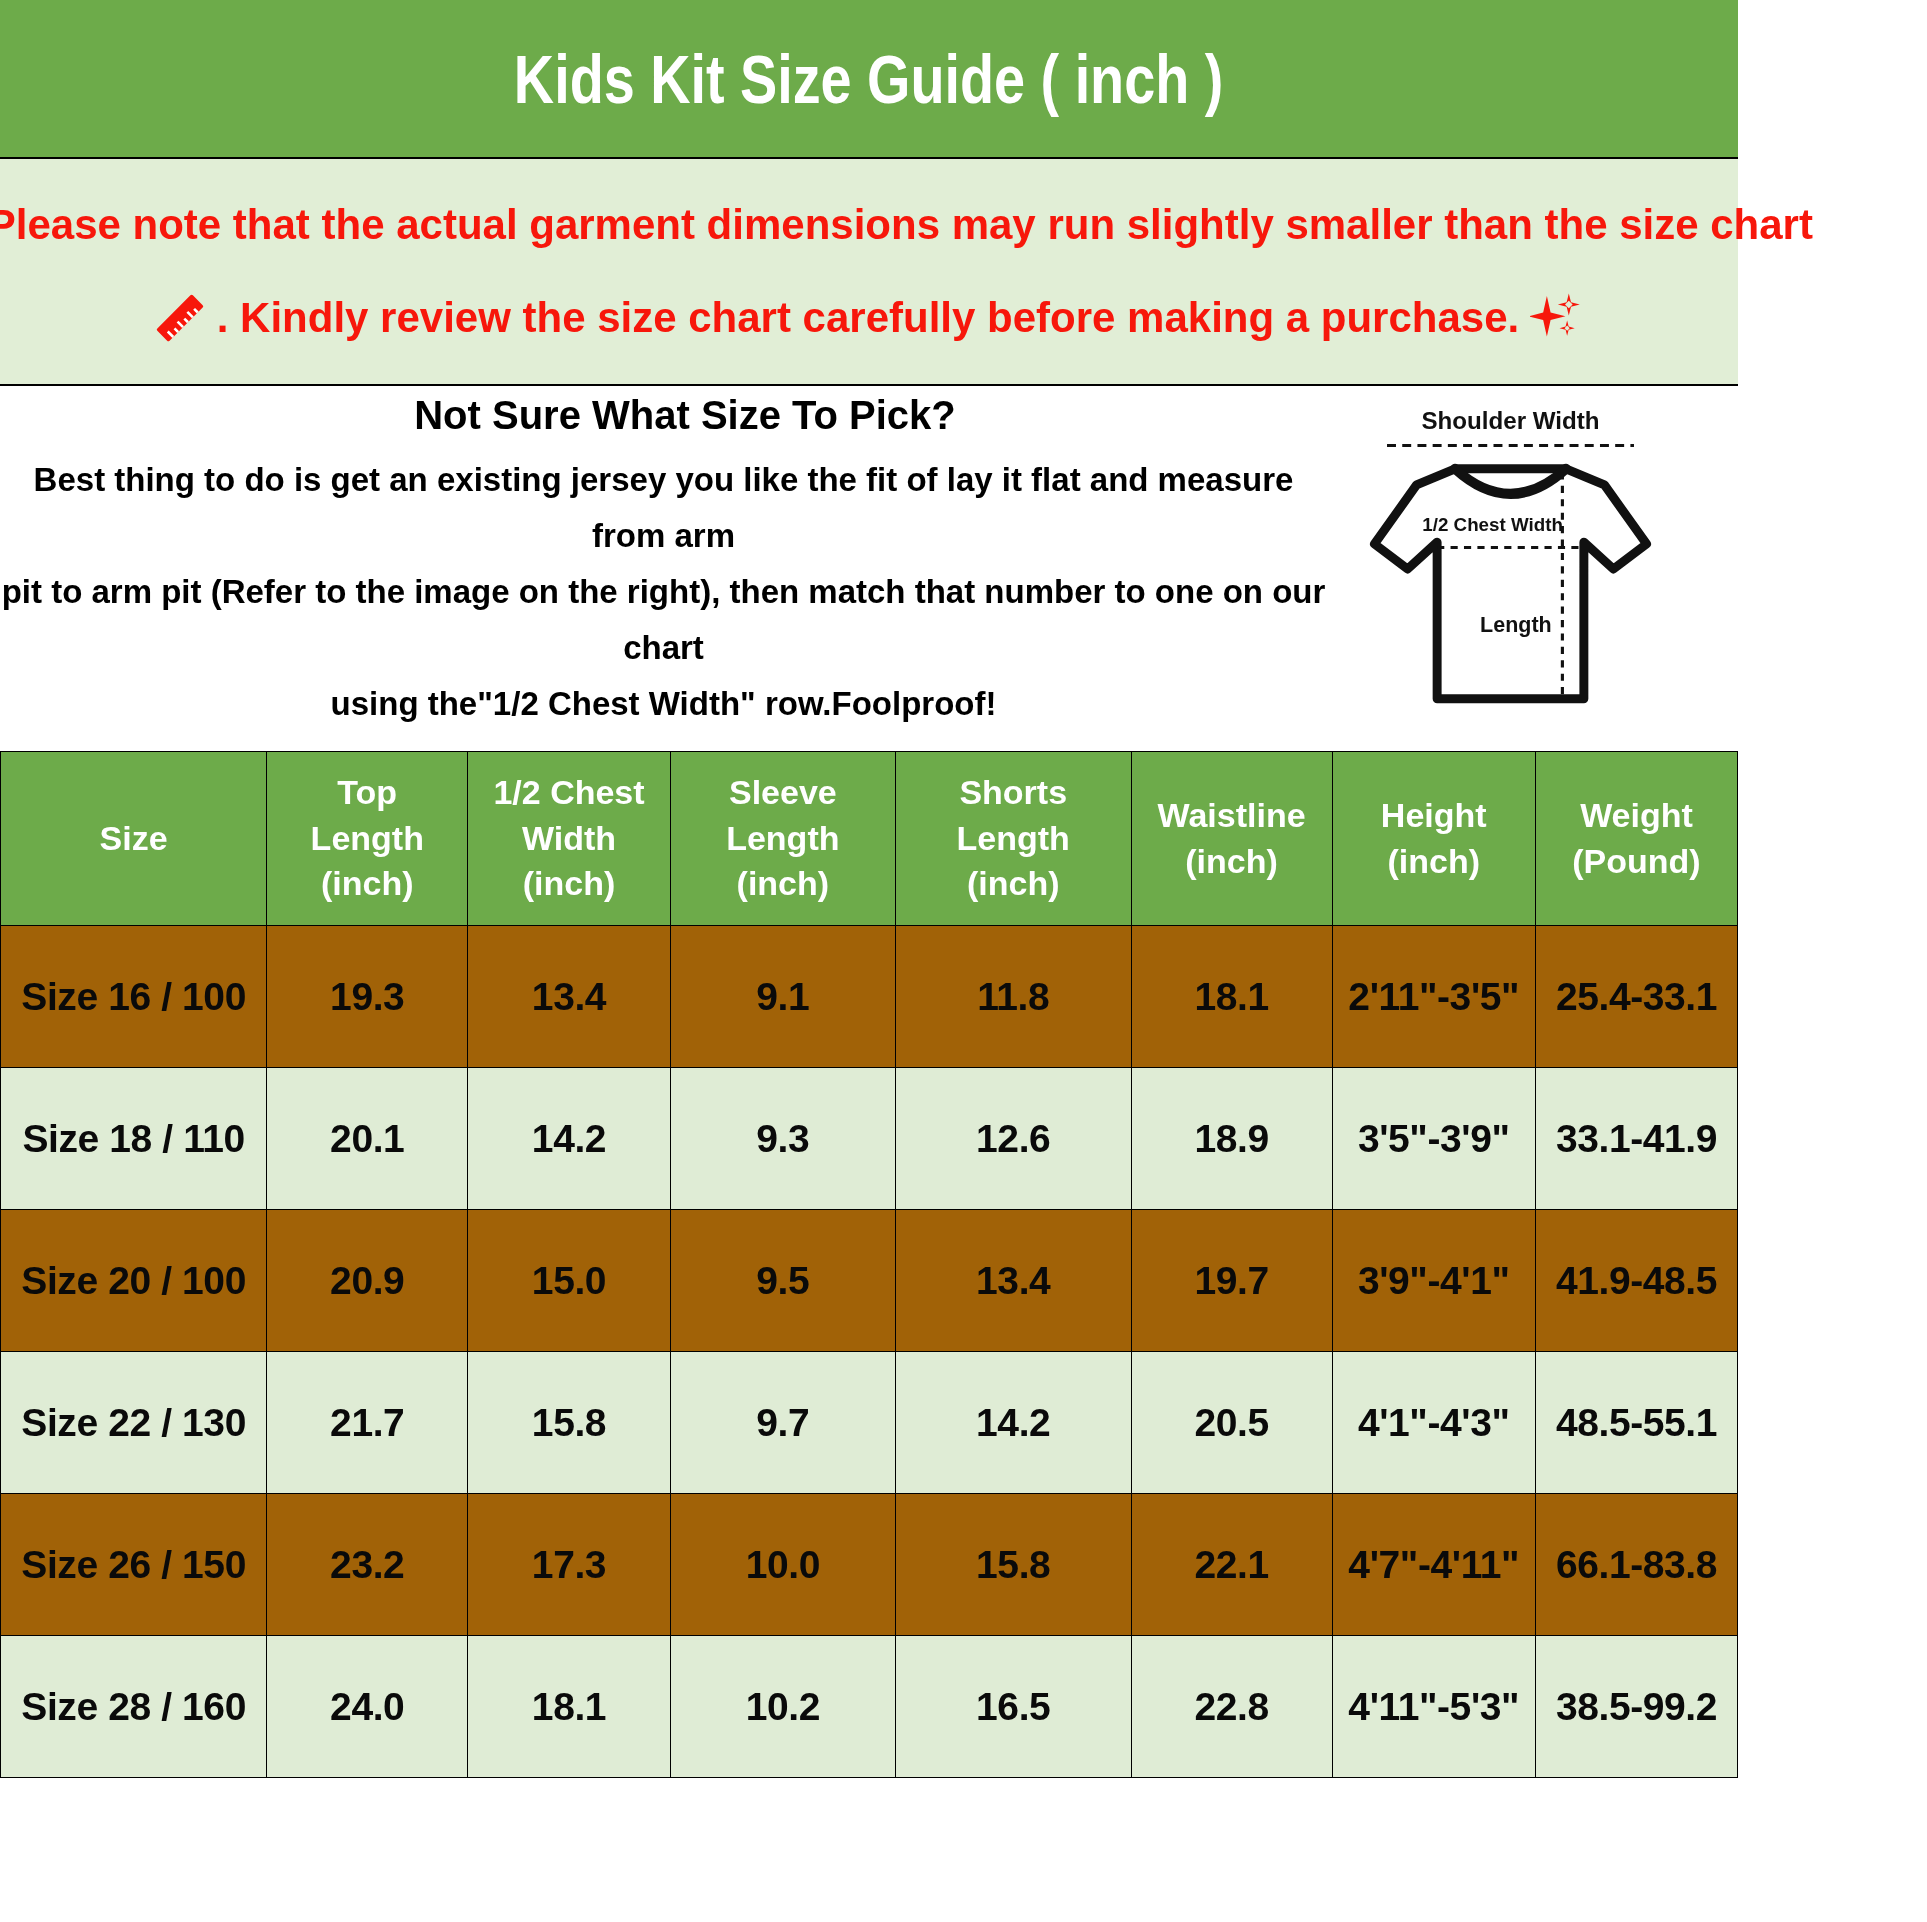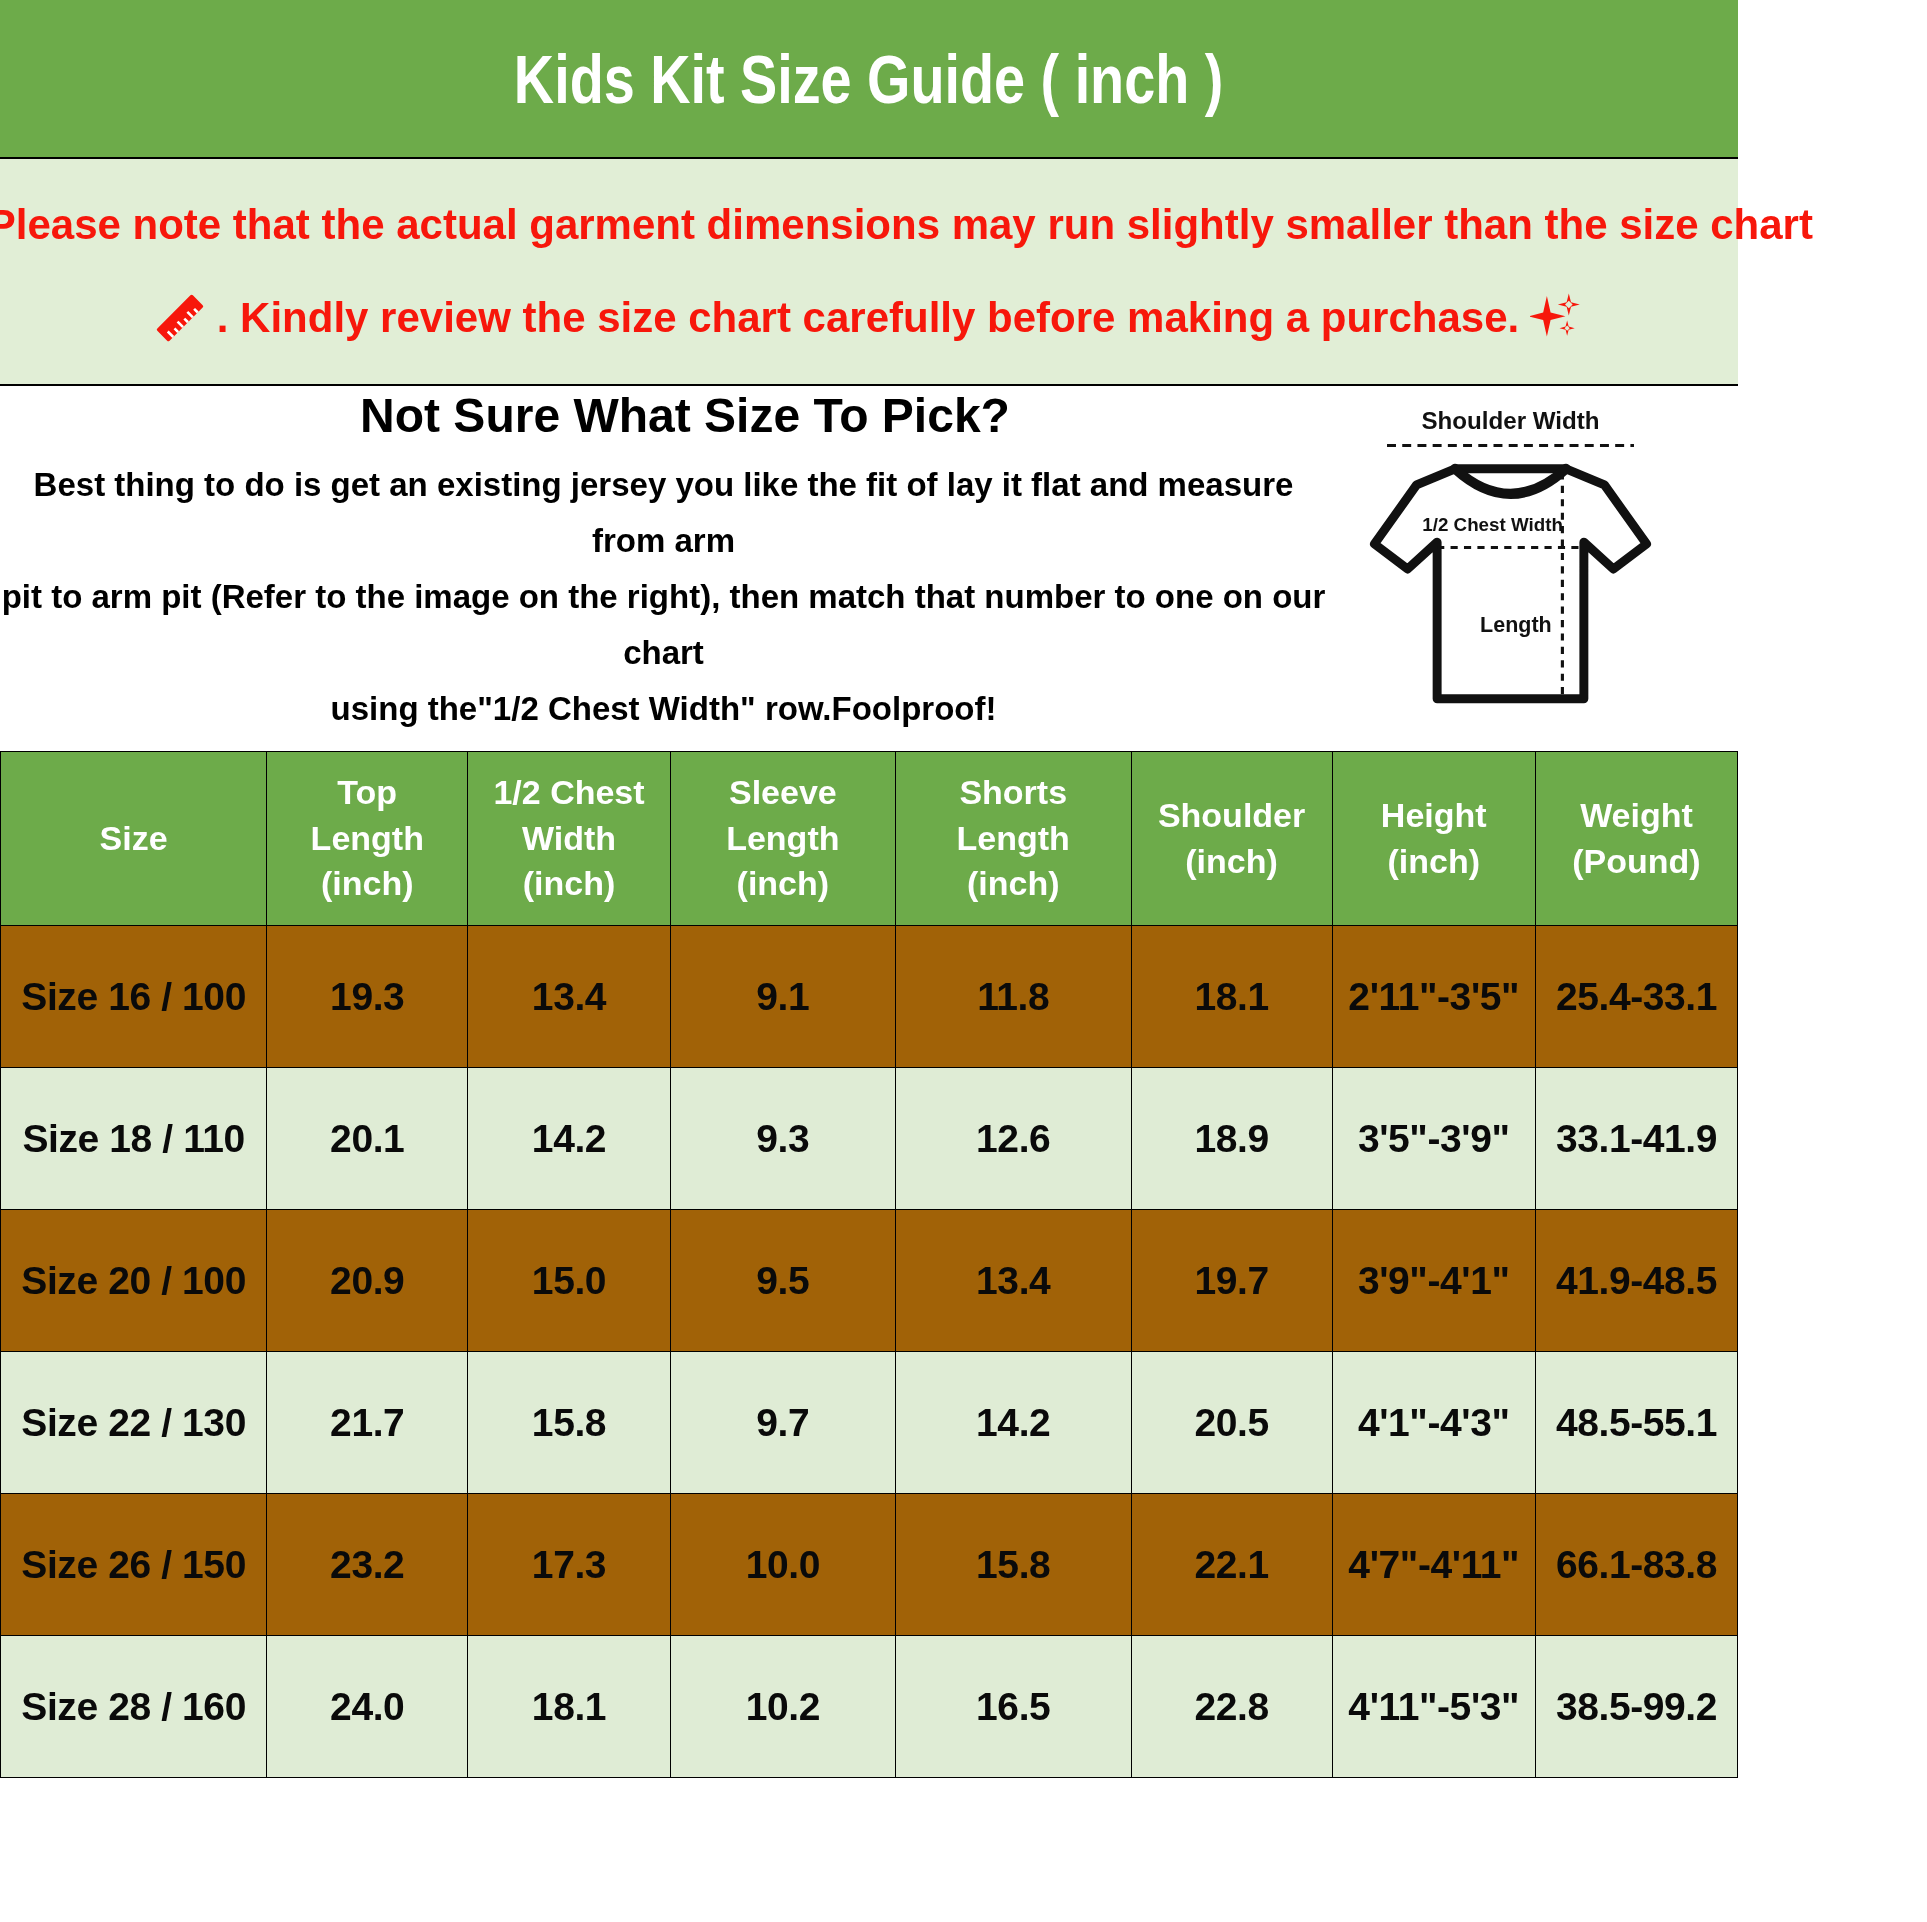--- a/index.html
+++ b/index.html
@@ -37,21 +37,21 @@
     color:#f7170b;font-size:42px;line-height:1;white-space:nowrap;
   }
   .notice-line svg{display:block;}
 
   
   .guide{
     height:365px;background:#fff;
     display:flex;align-items:center;
   }
   .guide-text{flex:1 1 auto;text-align:center;color:#000;padding-bottom:12.5px;}
-  .guide-text h2{font-size:48px;margin:0 0 14.3px 0;padding-left:43px;}
+  .guide-text h2{font-size:40px;margin:0 0 14.3px 0;padding-left:43px;}
   .guide-text p{font-size:33px;margin:0;line-height:56px;}
   .diagram{flex:0 0 385px;padding-right:26px;}
   .diagram svg{display:block;}
   .diagram text{font-family:"Liberation Sans","DejaVu Sans",sans-serif;font-weight:700;fill:#111;}
 
   
   table.size-table{
     width:100%;border-collapse:collapse;table-layout:fixed;
   }
   .size-table th,.size-table td{
@@ -146,21 +146,21 @@
         <col style="width:11.71%">
         <col style="width:11.63%">
     </colgroup>
     <thead>
       <tr>
         <th>Size</th>
         <th>Top Length (inch)</th>
         <th>1/2 Chest Width (inch)</th>
         <th>Sleeve Length (inch)</th>
         <th>Shorts Length (inch)</th>
-        <th>Shoulder (inch)</th>
+        <th>Waistline (inch)</th>
         <th>Height (inch)</th>
         <th>Weight (Pound)</th>
       </tr>
     </thead>
     <tbody>
       <tr>
         <td>Size 16 / 100</td>
         <td>19.3</td>
         <td>13.4</td>
         <td>9.1</td>

